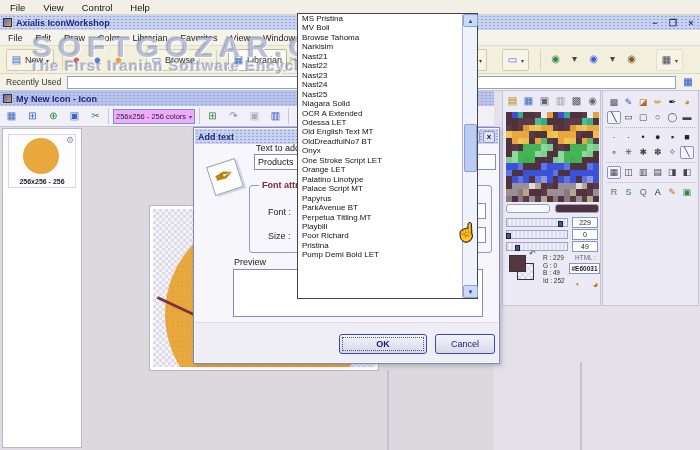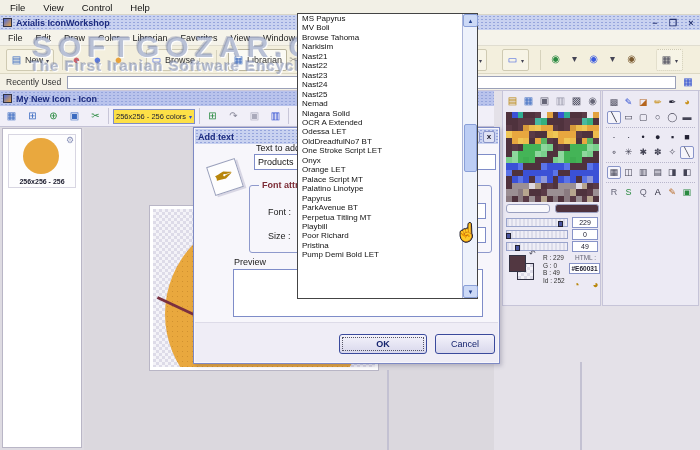--- a/index.html
+++ b/index.html
@@ -34,21 +34,21 @@
   .icon-btn.dis{opacity:.45;}
   .recent-row{position:absolute;left:0;top:74px;width:700px;height:17px;background:#f4f1e6;border-bottom:1px solid #c9c6d8;
               display:flex;align-items:center;padding:0 6px;gap:6px;font-size:8.5px;color:#333;}
   .recent-input{flex:1;height:13px;border:1px solid #9aa0b8;background:#fff;font-size:8px;padding:0 2px;font-family:"Liberation Sans",sans-serif;}
   
   .doc{position:absolute;left:0;top:91px;width:494px;height:359px;background:#dedbe2;}
   .doc-titlebar{position:absolute;left:0;top:0;width:494px;height:15px;font-size:9px;background-color:#b9c3ec;}
   .doc-toolbar{position:absolute;left:0;top:15px;width:494px;height:21px;background:#f1eff8;border-bottom:1px solid #c4c2d6;
                display:flex;align-items:center;gap:2px;padding:0 3px;}
   .doc-toolbar .icon-btn{width:17px;height:17px;border:1px solid rgba(0,0,0,0);}
-  .combo{display:flex;align-items:center;height:15px;background:#fde047;border:1px solid #7e8cc8;font-size:7.5px;color:#223;
+  .combo{display:flex;align-items:center;height:15px;background:#f0abfc;border:1px solid #7e8cc8;font-size:7.5px;color:#223;
          padding:0 2px;gap:3px;white-space:nowrap;}
   .combo .caret{color:#2a4ad0;}
   .left-panel{position:absolute;left:2px;top:37px;width:80px;height:320px;background:#fff;border:1px solid #b9b6c6;}
   .thumb-card{position:absolute;left:5px;top:5px;width:68px;height:54px;background:#fdfdfe;border:1px solid #d8d6e2;}
   .thumb-circle{position:absolute;left:14px;top:3px;width:36px;height:36px;border-radius:50%;background:#e9a83e;
                 background-image:radial-gradient(#cf8f2e 20%,rgba(0,0,0,0) 21%);background-size:4px 4px;}
   .gear{position:absolute;right:1px;top:0;font-size:9px;color:#8890b8;}
   .thumb-label{position:absolute;left:0;bottom:2px;width:100%;text-align:center;font-size:7px;font-weight:bold;color:#223;}
   .canvas-area{position:absolute;left:84px;top:37px;width:410px;height:322px;background:#dbd8de;}
   .canvas-frame{position:absolute;left:66px;top:78px;width:228px;height:164px;background:#fff;border:3px solid #fff;
@@ -603,39 +603,39 @@
     <div class="preview-box" style="left:39px;top:141px;width:250px;height:48px;">
       <span class="preview-text">Products</span>
     </div>
     <div class="dlg-footer"></div>
     <button class="btn default" style="left:145px;top:206px;width:88px;">OK</button>
     <button class="btn" style="left:241px;top:206px;width:60px;">Cancel</button>
   </div>
 
   <div class="font-list">
     <div class="font-items">
-        <div class="font-item">MS Papyrus</div>
+        <div class="font-item">MS Pristina</div>
         <div class="font-item">MV Boli</div>
         <div class="font-item">Browse Tahoma</div>
         <div class="font-item">Narkisim</div>
         <div class="font-item">Nast21</div>
         <div class="font-item">Nast22</div>
         <div class="font-item">Nast23</div>
         <div class="font-item">Nast24</div>
         <div class="font-item">Nast25</div>
-        <div class="font-item">Nemad</div>
         <div class="font-item">Niagara Solid</div>
         <div class="font-item">OCR A Extended</div>
         <div class="font-item">Odessa LET</div>
+        <div class="font-item">Old English Text MT</div>
         <div class="font-item">OldDreadfulNo7 BT</div>
+        <div class="font-item">Onyx</div>
         <div class="font-item">One Stroke Script LET</div>
-        <div class="font-item">Onyx</div>
         <div class="font-item">Orange LET</div>
+        <div class="font-item">Palatino Linotype</div>
         <div class="font-item">Palace Script MT</div>
-        <div class="font-item">Palatino Linotype</div>
         <div class="font-item">Papyrus</div>
         <div class="font-item">ParkAvenue BT</div>
         <div class="font-item">Perpetua Titling MT</div>
         <div class="font-item">Playbill</div>
         <div class="font-item">Poor Richard</div>
         <div class="font-item">Pristina</div>
         <div class="font-item">Pump Demi Bold LET</div>
       </div>
     <div class="sbar">
       <span class="sbtn" style="top:0;">▲</span>

